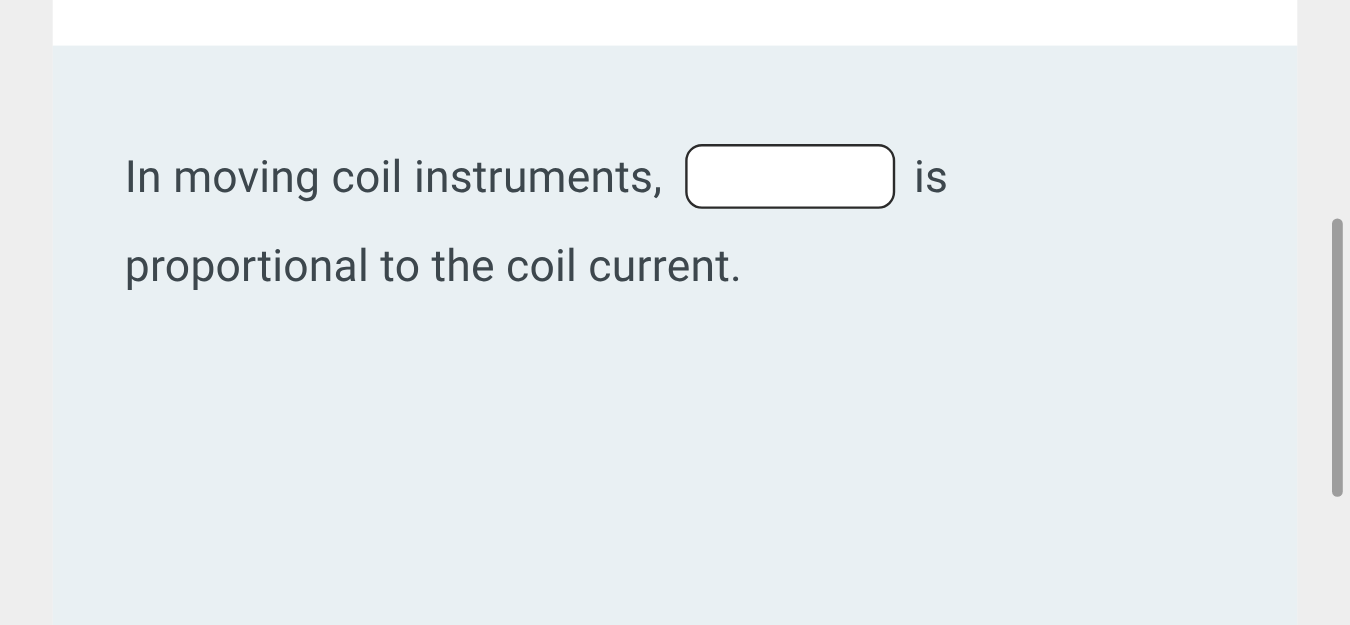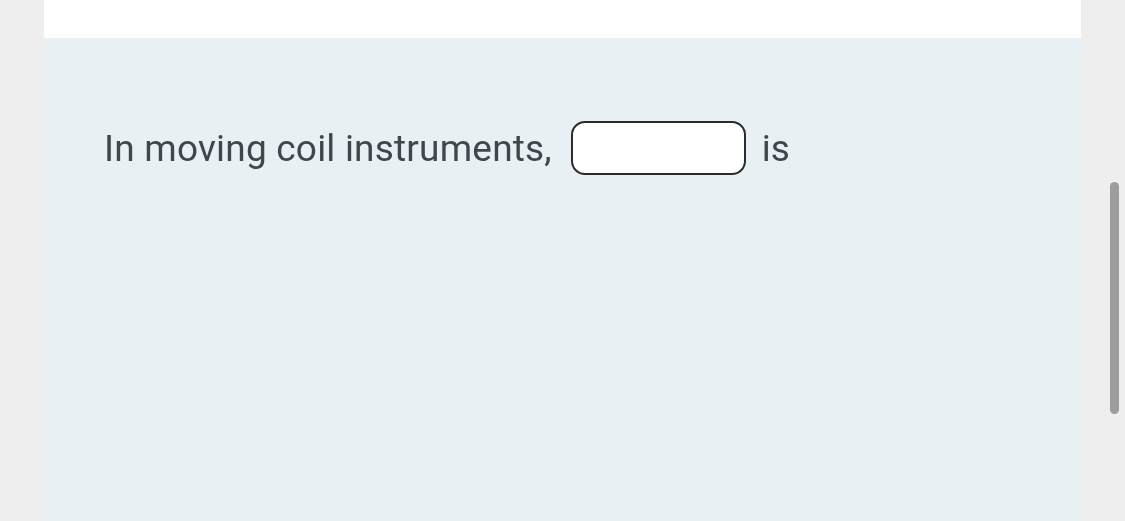--- a/index.html
+++ b/index.html
@@ -70,17 +70,18 @@
 <body>
 
 <div class="page-container">
   <div class="white-band"></div>
   <div class="question-panel">
     <div class="question-text">
       <span>In  moving coil instruments,</span>
       <input type="text" class="blank-input" value="" style="">
       <span>is</span>
       <br>
+      <span>proportional to the coil current.</span>
     </div>
   </div>
 </div>
 
 <div class="scrollbar-thumb"></div>
 
 </body></html>

